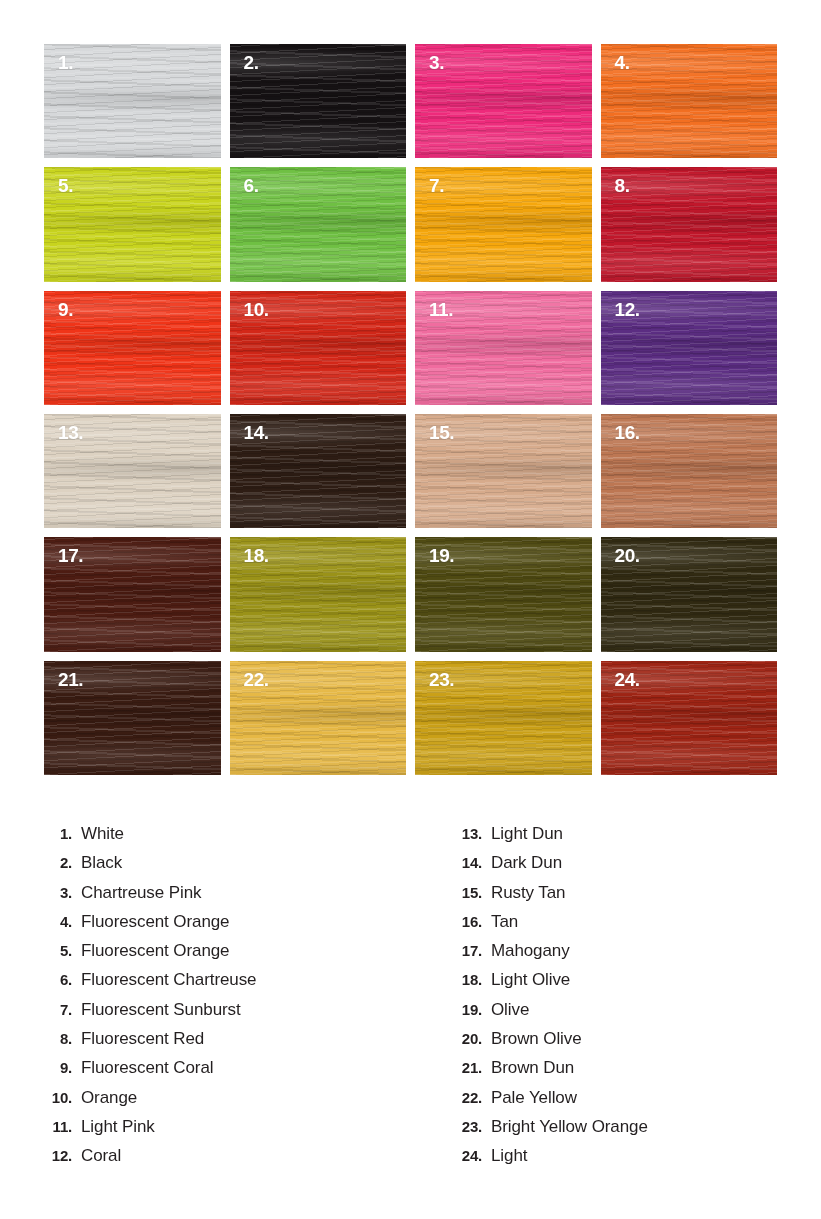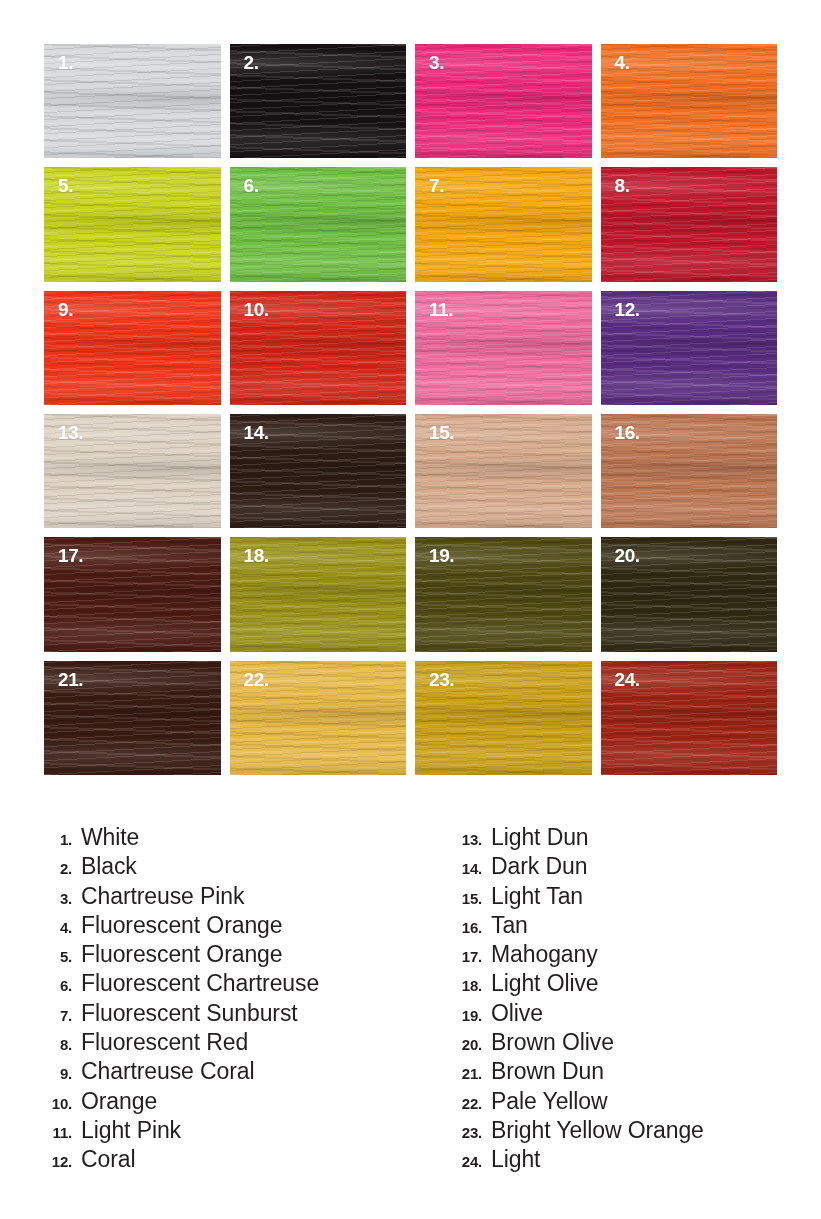--- a/index.html
+++ b/index.html
@@ -121,21 +121,21 @@
     width: 34px;
     text-align: right;
     font-size: 15px;
     font-weight: bold;
     letter-spacing: -0.2px;
     color: #231f20;
   }
   .legend-label {
     display: inline-block;
     margin-left: 9px;
-    font-size: 23px;
+    font-size: 17px;
     font-weight: normal;
     color: #231f20;
     letter-spacing: -0.1px;
   }
 </style>
 </head>
 <body>
 
 <div id="swatch-grid">
     <div class="swatch" style="background-color: rgb(214, 216, 218);">
@@ -313,21 +313,21 @@
       <div class="legend-item">
         <span class="legend-num">7.</span>
         <span class="legend-label">Fluorescent Sunburst</span>
       </div>
       <div class="legend-item">
         <span class="legend-num">8.</span>
         <span class="legend-label">Fluorescent Red</span>
       </div>
       <div class="legend-item">
         <span class="legend-num">9.</span>
-        <span class="legend-label">Chartreuse Coral</span>
+        <span class="legend-label">Fluorescent Coral</span>
       </div>
       <div class="legend-item">
         <span class="legend-num">10.</span>
         <span class="legend-label">Orange</span>
       </div>
       <div class="legend-item">
         <span class="legend-num">11.</span>
         <span class="legend-label">Light Pink</span>
       </div>
       <div class="legend-item">
@@ -339,21 +339,21 @@
       <div class="legend-item">
         <span class="legend-num">13.</span>
         <span class="legend-label">Light Dun</span>
       </div>
       <div class="legend-item">
         <span class="legend-num">14.</span>
         <span class="legend-label">Dark Dun</span>
       </div>
       <div class="legend-item">
         <span class="legend-num">15.</span>
-        <span class="legend-label">Light Tan</span>
+        <span class="legend-label">Rusty Tan</span>
       </div>
       <div class="legend-item">
         <span class="legend-num">16.</span>
         <span class="legend-label">Tan</span>
       </div>
       <div class="legend-item">
         <span class="legend-num">17.</span>
         <span class="legend-label">Mahogany</span>
       </div>
       <div class="legend-item">

